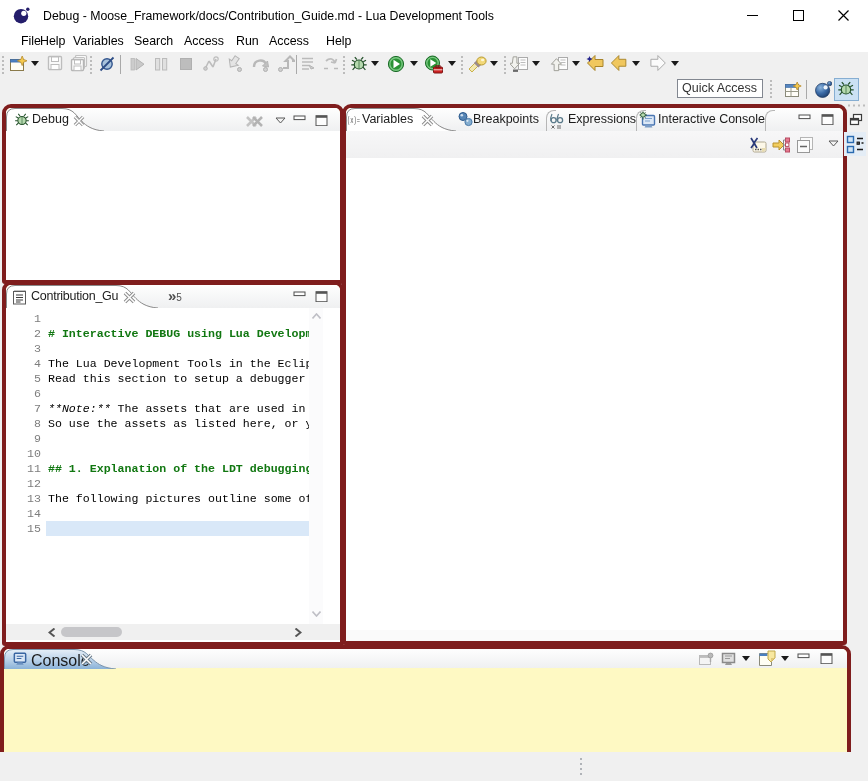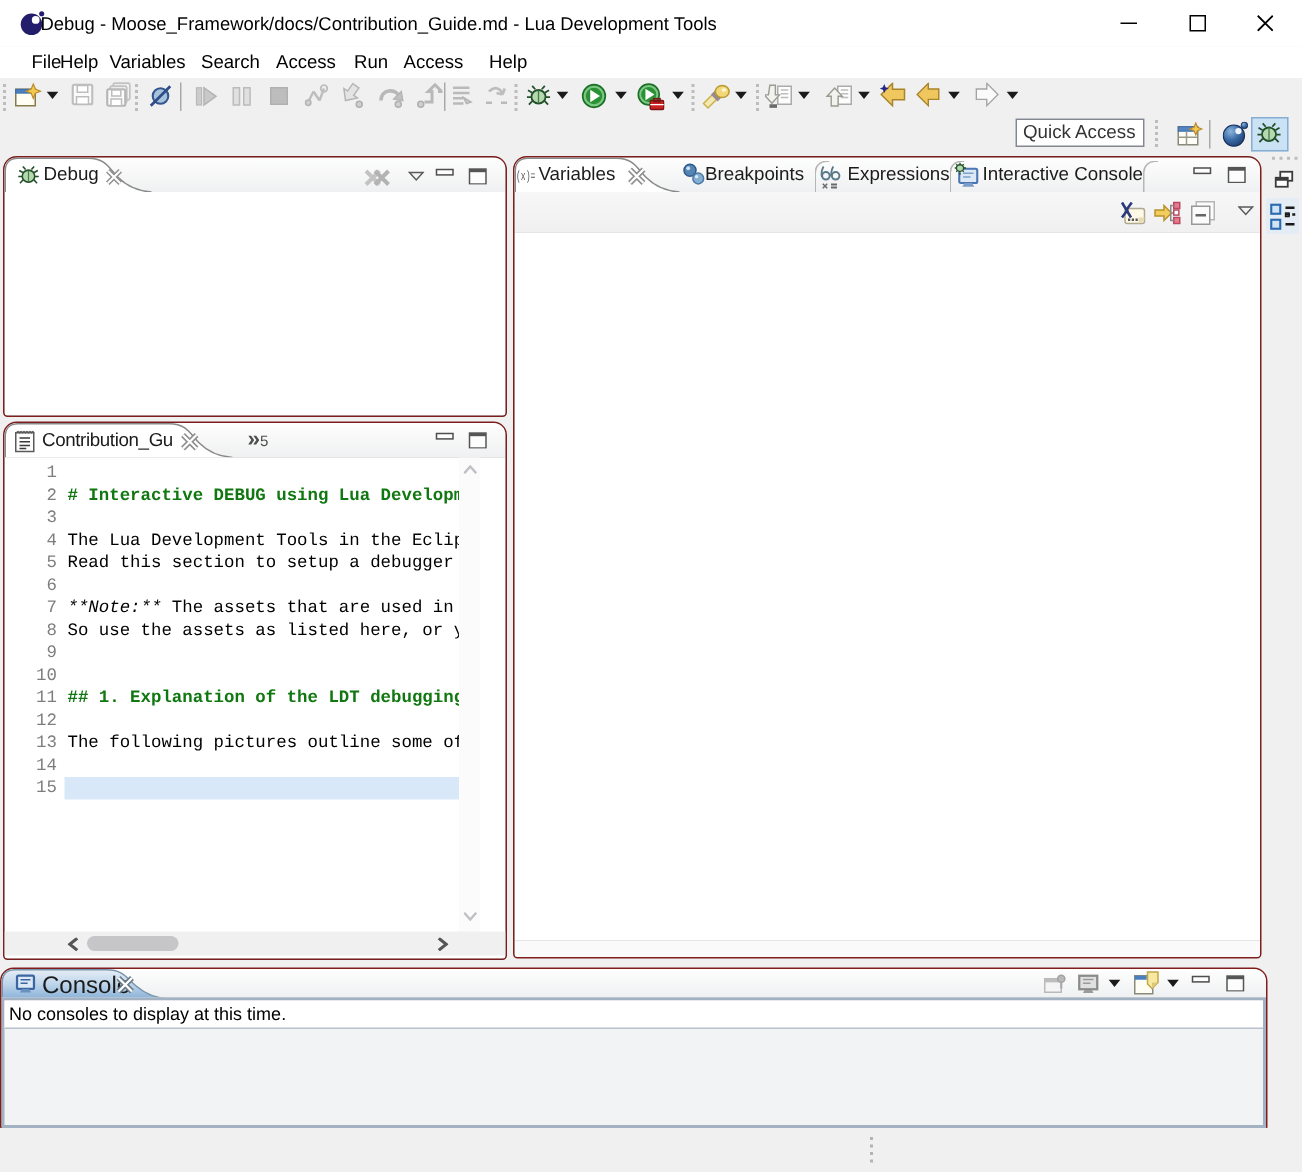--- a/index.html
+++ b/index.html
@@ -1,33 +1,33 @@
 <!DOCTYPE html>
 <html><head><meta charset="utf-8"><style>
 html,body{margin:0;padding:0}
 body{width:868px;height:781px;position:relative;overflow:hidden;background:#f0f0f0;
  font-family:"Liberation Sans",sans-serif;-webkit-font-smoothing:antialiased}
 .abs{position:absolute}
-.panel{position:absolute;background:#a3a3a3;border:1px solid #7f1d1d;border-radius:9px 9px 3px 3px;overflow:hidden}
+.panel{position:absolute;background:#fef9c3;border:4px solid #7f1d1d;border-radius:9px 9px 3px 3px;overflow:hidden}
 .phead{position:absolute;left:0;top:0;right:0;height:23px;background:linear-gradient(#fefefe,#eff0f1)}
 .tabtext{position:absolute;font-size:12.5px;color:#1b1b1b;white-space:nowrap}
 .mono{font-family:"Liberation Mono",monospace}
 .mm{position:absolute;width:13px;height:11px}
 .dot{position:absolute;width:2px;height:2px;background:#b0b3b8}
 .sepline{position:absolute;width:1px;background:#a9a9a9}
 .tsep{position:absolute;width:9px;border-left:1px solid #b6b6b6;border-top:1px solid #b6b6b6;border-top-left-radius:8px}
 </style></head><body>
 
 <div class="abs" style="left:0;top:0;width:868px;height:31px;background:#ffffff">
  <svg class="abs" style="left:12.5px;top:7px" width="17" height="17" viewBox="0 0 17 17">
   <circle cx="8" cy="9.2" r="7.2" fill="#241d6b"></circle>
   <circle cx="10.8" cy="6.3" r="2.6" fill="#ffffff"></circle>
   <circle cx="14.8" cy="2.2" r="1.7" fill="#241d6b"></circle>
  </svg>
- <span class="abs" style="left:27px;top:8.5px;font-size:12.3px;color:#000">Debug - Moose_Framework/docs/Contribution_Guide.md - Lua Development Tools</span>
+ <span class="abs" style="left:43px;top:8.5px;font-size:12.3px;color:#000">Debug - Moose_Framework/docs/Contribution_Guide.md - Lua Development Tools</span>
  <div class="abs" style="left:747px;top:15px;width:11px;height:1px;background:#000"></div>
  <div class="abs" style="left:793px;top:10px;width:9px;height:9px;border:1.2px solid #000"></div>
  <svg class="abs" style="left:838px;top:10px" width="11" height="11" viewBox="0 0 11 11">
       <path d="M0.5 0.5 L10.5 10.5 M10.5 0.5 L0.5 10.5" stroke="#000" stroke-width="1.2"></path>
     </svg>
 </div>
 
 <div class="abs" style="left:0;top:31px;width:868px;height:21px;font-size:12.4px;color:#000;background:#ffffff">
  <span class="abs" style="left:21px;top:3px">File</span>
  <span class="abs" style="left:40px;top:3px">Help</span>
@@ -512,25 +512,20 @@
  <svg class="abs" style="left:777px;top:7px" width="8" height="5">
       <path d="M0 0h8l-4 5z" fill="#1a1a1a"></path>
     </svg>
  <svg class="mm" style="left:793px;top:4px" viewBox="0 0 13 11">
       <rect x="1" y="1" width="11" height="3.6" fill="#fdfdfd" stroke="#4e4e4e"></rect>
     </svg>
  <svg class="mm" style="left:816px;top:4px" viewBox="0 0 13 11">
       <rect x="1" y="0.7" width="11" height="10" fill="#fdfdfd" stroke="#555"></rect>
       <rect x="1" y="0.7" width="11" height="2.1" fill="#555"></rect>
     </svg>
- <div class="abs" style="left:0;top:19px;right:0;bottom:0;border:2px solid #a2b2c2;background:#f2f3f5">
-  <div class="abs" style="left:0;top:0;right:0;height:18px;background:#fff;border-bottom:1px solid #b8c0cc">
-   <span class="abs" style="left:3px;top:2px;font-size:12px;color:#000">No consoles to display at this time.</span>
-  </div>
- </div>
 </div>
 
 <div class="abs" style="left:0;top:752px;width:868px;height:29px;background:#f0f0f0">
  <div class="dot" style="left:580px;top:6px"></div>
  <div class="dot" style="left:580px;top:11px"></div>
  <div class="dot" style="left:580px;top:16px"></div>
  <div class="dot" style="left:580px;top:21px"></div>
 </div>
 
 </body></html>

